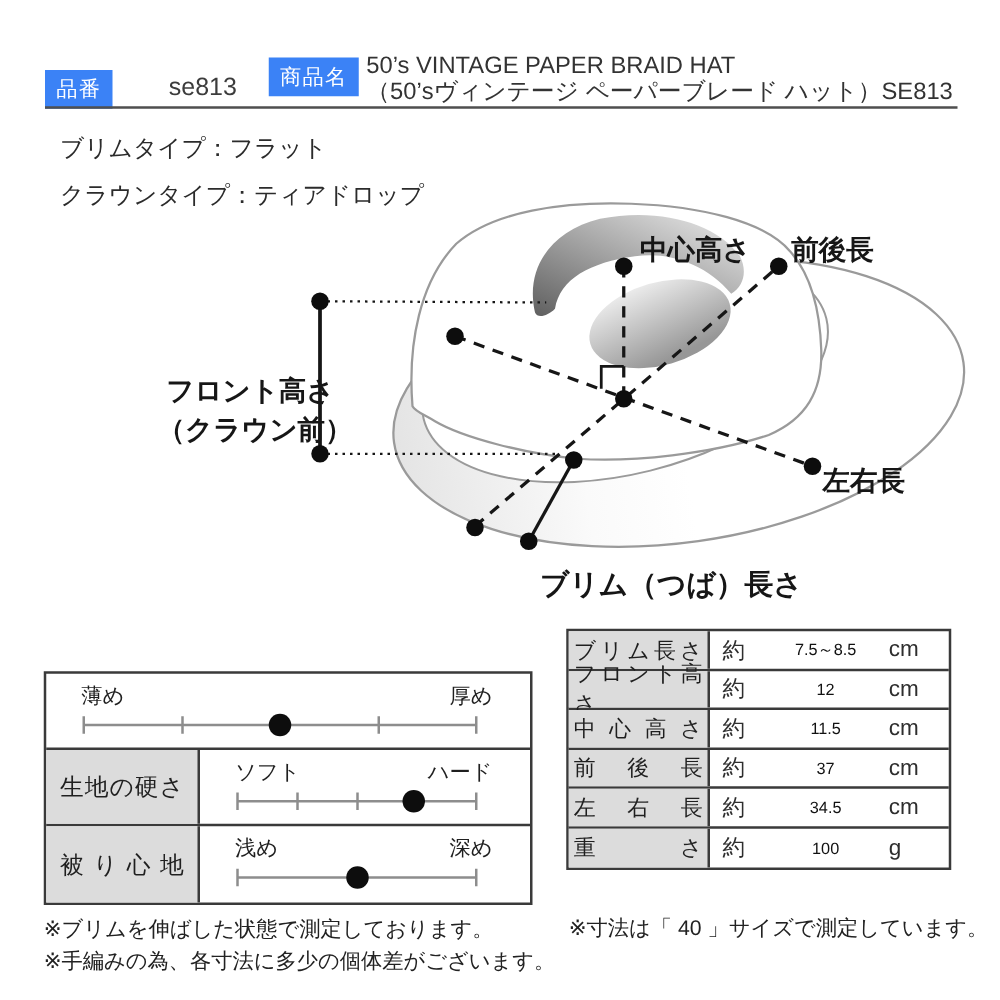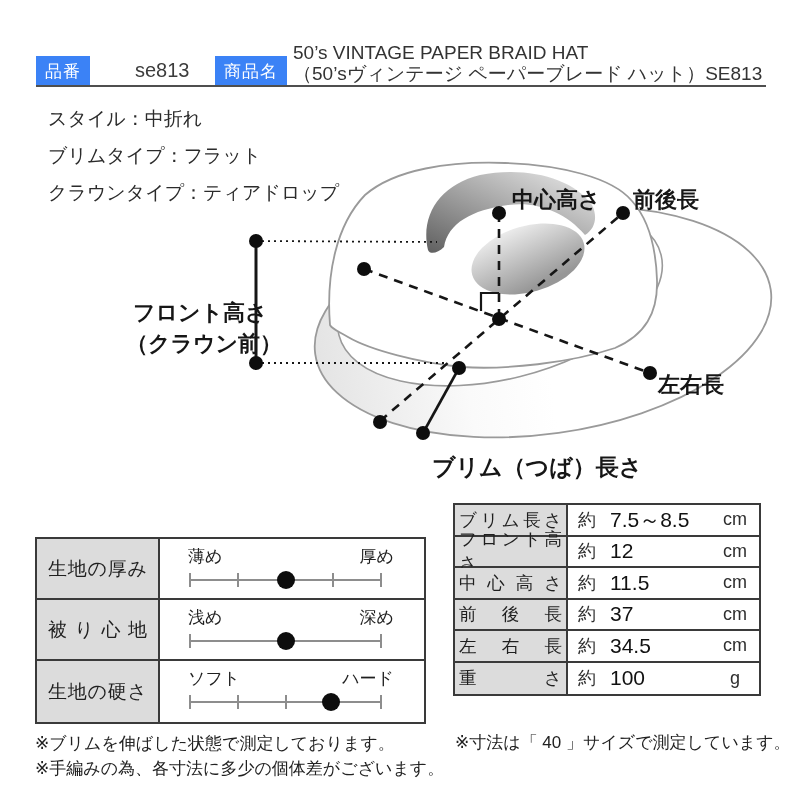--- a/index.html
+++ b/index.html
@@ -8,21 +8,21 @@
     position:relative; width:800px; height:800px; background:#fff;
     font-family:"Liberation Sans","DejaVu Sans",sans-serif; color:#2e2e2e;
     overflow:hidden;
   }
   
   .badge {
     position:absolute; background:#3b82f6; color:#fff; font-size:17px;
     padding:4px 9px; letter-spacing:1px; white-space:nowrap;
   }
   .badge-partno { left:36px; top:56px; }
-  .badge-prodname { left:215px; top:56px; }
+  .badge-prodname { left:215px; top:46px; }
   .partno-value { position:absolute; left:99px; top:59px; font-size:20px; color:#3c3c3c;margin-left:36px; }
   .title { position:absolute; left:293px; top:42px; font-size:19px; line-height:21px; color:#333; white-space:nowrap; }
   .header-rule { position:absolute; left:36px; top:85px; width:730px; height:2px; background:#4f4f4f; }
   
   .specs { position:absolute; left:48px; top:106px; list-style:none; font-size:19px; color:#2b2b2b; }
   .specs li { margin-bottom:11px; white-space:nowrap; }
   
   .diagram { position:absolute; left:0; top:155px; }
   .diagram text { font-family:"Liberation Sans","DejaVu Sans",sans-serif; font-weight:600; fill:#161616; }
   
@@ -50,42 +50,41 @@
   }
   .mrow { display:flex; height:31.5px; border-bottom:2px solid #3a3a3a; }
   .mrow:last-child { border-bottom:none; }
   .mlabel {
     width:113px; background:#dcdcdc; border-right:2px solid #3a3a3a;
     display:flex; align-items:center; font-size:17.5px; color:#1f1f1f;
   }
   .mlabel span { display:block; width:100%; padding:0 4px; text-align:justify; text-align-last:justify; }
   .mcontent { flex:1; display:flex; align-items:center; }
   .mpre { margin-left:10px; width:32px; font-size:18px; }
-  .mval { flex:1; text-align:left; font-size:21px; color:#111; }
-  .munit { width:48px; text-align:center; font-size:18px; }
+  .mval { flex:1; text-align:center; font-size:13px; color:#111; }
+  .munit { width:48px; text-align:left; font-size:18px; }
   
   .notes-left { position:absolute; left:35px; top:731px; font-size:17px; line-height:25px; color:#222; white-space:nowrap; }
   .note-right { position:absolute; left:455px; top:731px; font-size:17px; color:#222; white-space:nowrap; }
 </style>
 </head>
 <body>
 
 <div class="page">
 
   <span class="badge badge-partno">品番</span>
   <span class="partno-value">se813</span>
   <span class="badge badge-prodname">商品名</span>
   <div class="title">
     <div>50’s VINTAGE PAPER BRAID HAT</div>
     <div>（50’sヴィンテージ ペーパーブレード ハット）SE813</div>
   </div>
   <div class="header-rule"></div>
 
   <ul class="specs">
-    <li>スタイル：中折れ</li>
     <li>ブリムタイプ：フラット</li>
     <li>クラウンタイプ：ティアドロップ</li>
   </ul>
 
   <svg class="diagram" width="800" height="345" viewBox="0 0 800 345">
     <defs>
       <linearGradient id="gBrim" x1="0" y1="0" x2="1" y2="0">
         <stop offset="0" stop-color="#e4e4e4"></stop>
         <stop offset="0.32" stop-color="#fafafa"></stop>
         <stop offset="0.5" stop-color="#ffffff"></stop>
@@ -150,65 +149,62 @@
       <text x="633" y="52">前後長</text>
       <text x="133" y="165">フロント高さ</text>
       <text x="126" y="196">（クラウン前）</text>
       <text x="658" y="237">左右長</text>
       <text x="432" y="320" font-size="23">ブリム（つば）長さ</text>
     </g>
   </svg>
 
   <div class="slider-table">
     <div class="srow">
-      <div class="scell-label">
-          <span>生地の厚み</span>
-        </div>
       <div class="scell-track">
         <span class="smin">薄め</span>
         <span class="smax">厚め</span>
         <div class="track">
             <span class="tick" style="left: 0%;"></span>
             <span class="tick" style="left: 25%;"></span>
             <span class="tick" style="left: 75%;"></span>
             <span class="tick" style="left: 100%;"></span>
             <span class="sdot" style="left: 50%;"></span>
           </div>
       </div>
     </div>
     <div class="srow">
       <div class="scell-label">
-          <span>被り心地</span>
-        </div>
-      <div class="scell-track">
-        <span class="smin">浅め</span>
-        <span class="smax">深め</span>
-        <div class="track">
-            <span class="tick" style="left: 0%;"></span>
-            <span class="tick" style="left: 100%;"></span>
-            <span class="sdot" style="left: 50%;"></span>
-          </div>
-      </div>
-    </div>
-    <div class="srow">
-      <div class="scell-label">
           <span>生地の硬さ</span>
         </div>
       <div class="scell-track">
         <span class="smin">ソフト</span>
         <span class="smax">ハード</span>
         <div class="track">
             <span class="tick" style="left: 0%;"></span>
             <span class="tick" style="left: 25%;"></span>
             <span class="tick" style="left: 50%;"></span>
             <span class="tick" style="left: 100%;"></span>
             <span class="sdot" style="left: 74%;"></span>
           </div>
       </div>
     </div>
+    <div class="srow">
+      <div class="scell-label">
+          <span>被り心地</span>
+        </div>
+      <div class="scell-track">
+        <span class="smin">浅め</span>
+        <span class="smax">深め</span>
+        <div class="track">
+            <span class="tick" style="left: 0%;"></span>
+            <span class="tick" style="left: 100%;"></span>
+            <span class="sdot" style="left: 50%;"></span>
+          </div>
+      </div>
+    </div>
   </div>
 
   <div class="meas-table">
     <div class="mrow">
       <div class="mlabel">
           <span>ブリム長さ</span>
         </div>
       <div class="mcontent">
           <span class="mpre">約</span>
           <span class="mval">7.5～8.5</span>

